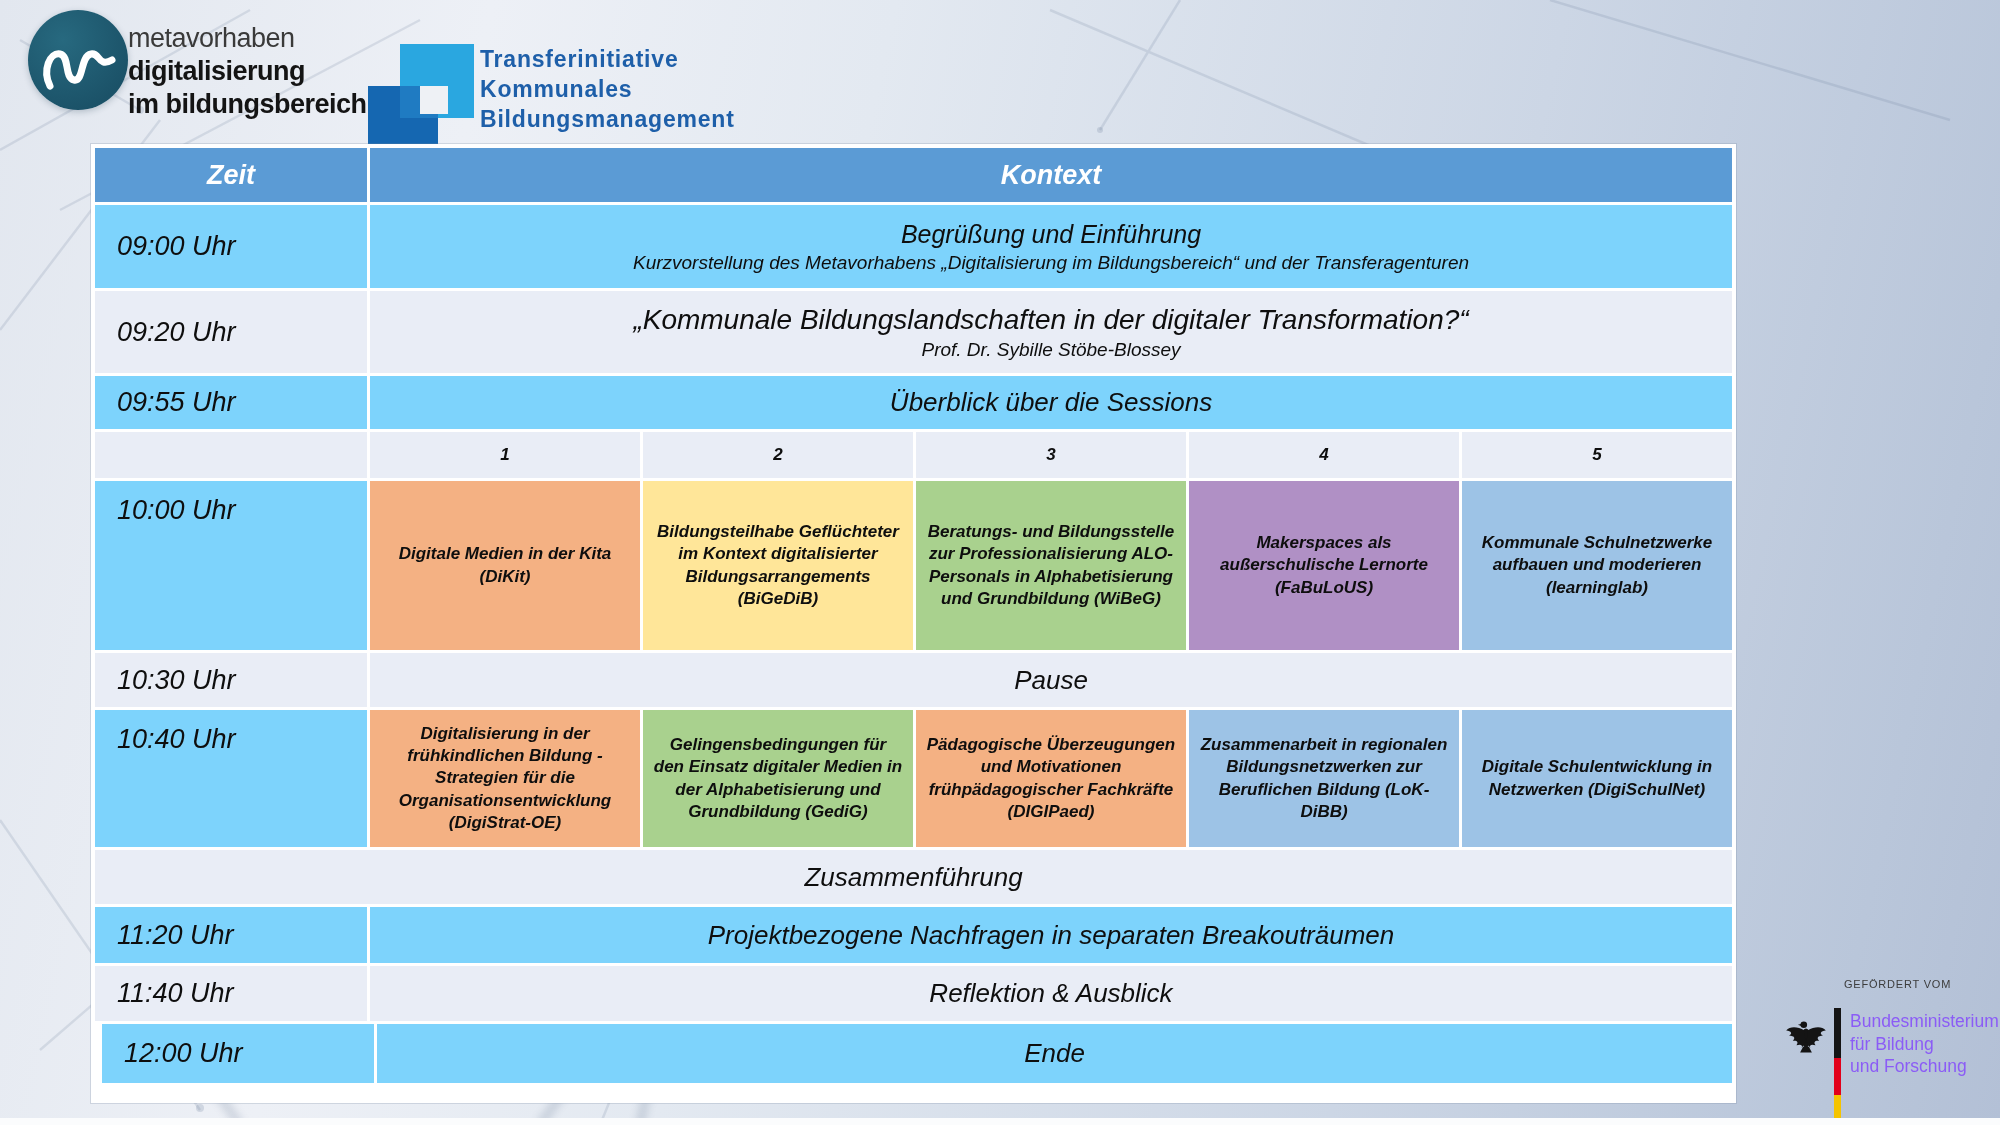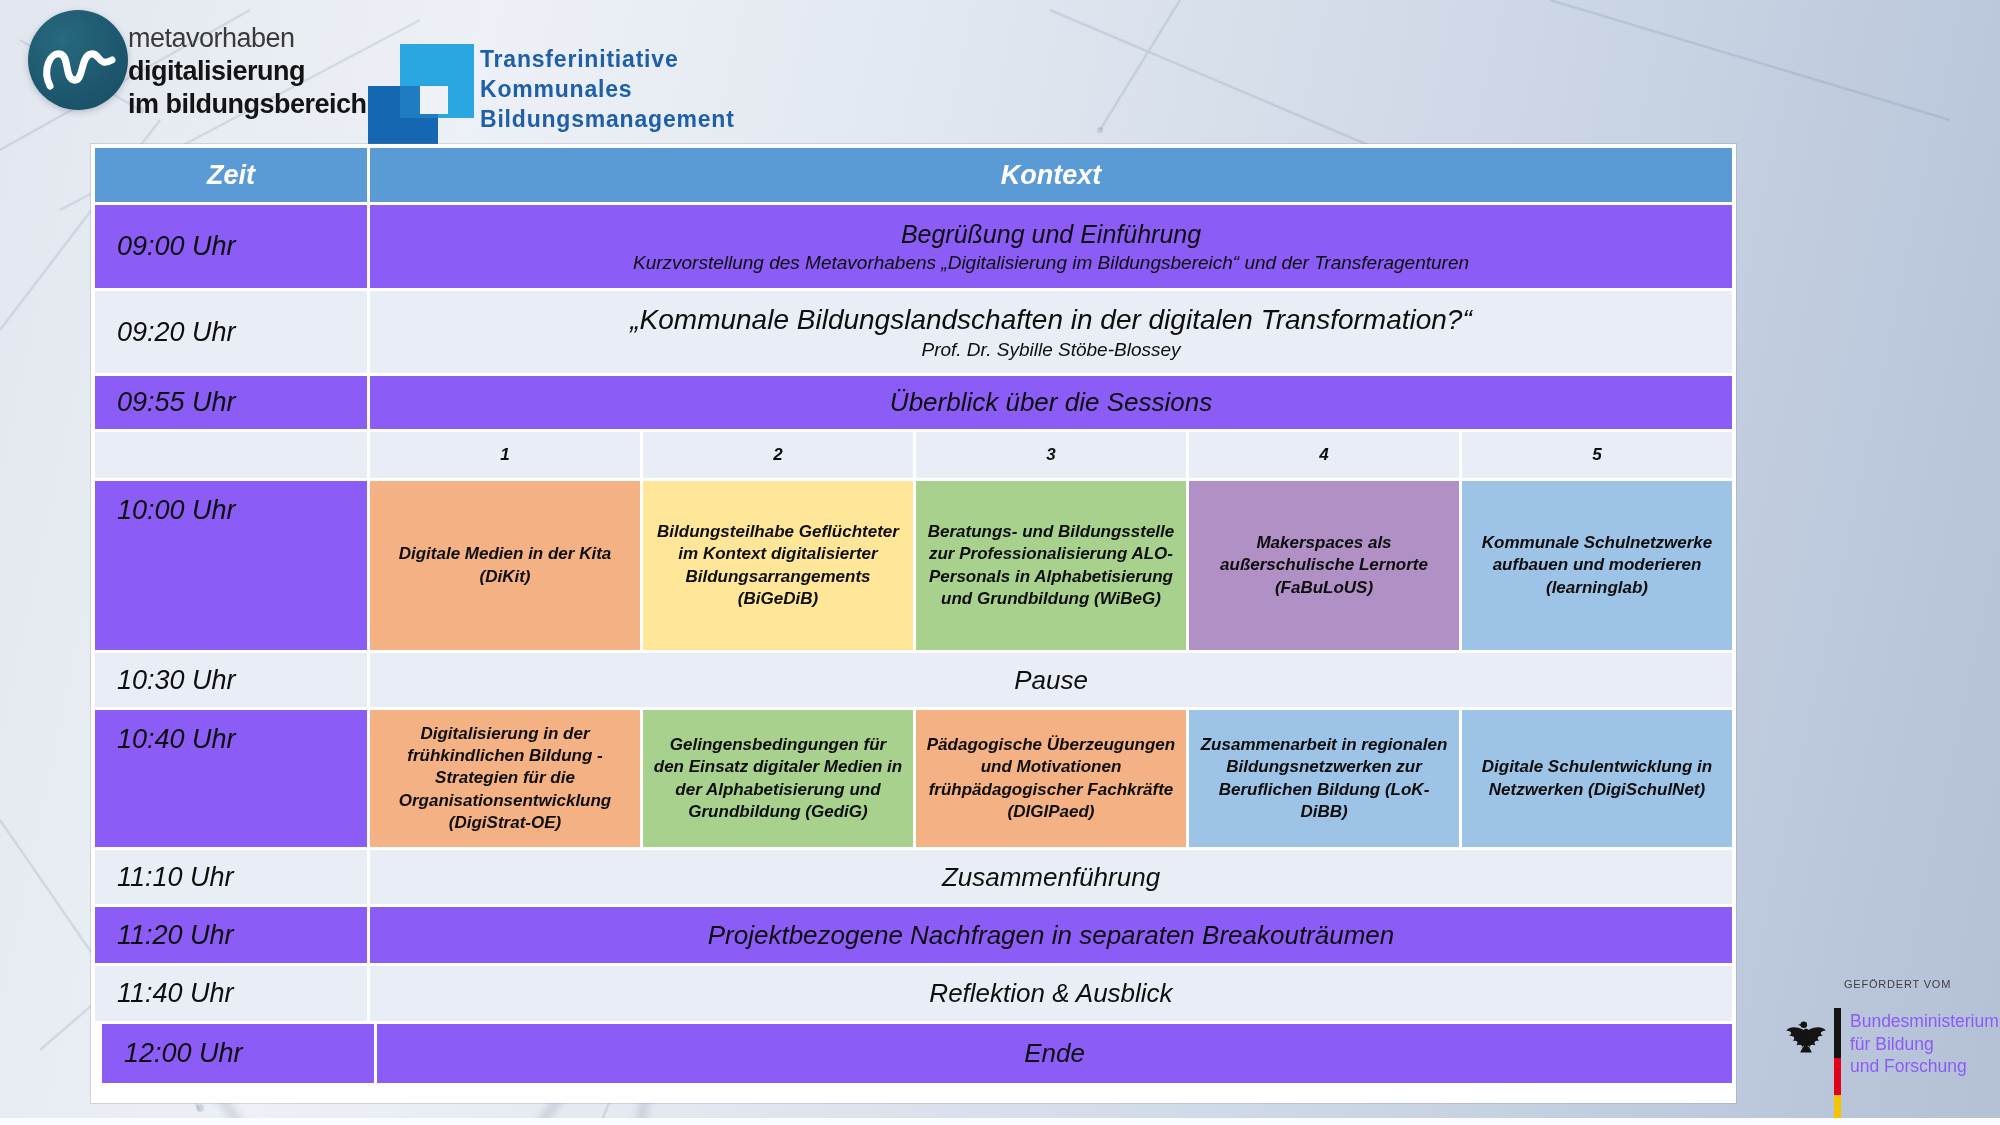--- a/index.html
+++ b/index.html
@@ -28,21 +28,21 @@
   
   .agenda{position:absolute;left:91px;top:144px;width:1637px;z-index:2;
     background:#fff;padding:4px;box-shadow:0 0 0 1px rgba(120,135,160,.25);}
   .trow{display:flex;gap:3px;margin-bottom:3px;}
   .trow:last-child{margin-bottom:16px;padding-left:7px;}
   .cell{box-sizing:border-box;display:flex;flex-direction:column;justify-content:center;color:#0e0e0e;font-style:italic;}
   .time{flex:0 0 272px;align-items:flex-start;padding-left:22px;font-size:27px;}
   .time.top{justify-content:flex-start;padding-top:14px;}
   .content{flex:1 1 auto;align-items:center;text-align:center;}
   .hdr{background:#5b9bd5;color:#fff;font-weight:700;font-size:27px;align-items:center;padding-left:0;justify-content:center;text-align:center;}
-  .dark{background:#8b5cf6;}
+  .dark{background:#7dd3fc;}
   .light{background:#e9edf6;}
   .title-md{font-size:25px;}
   .title-lg{font-size:28px;}
   .title-line{font-size:26px;}
   .subtitle{font-size:19px;margin-top:3px;}
   .sess{flex:0 0 270px;align-items:center;justify-content:center;text-align:center;
     font-weight:700;font-size:17px;line-height:1.3;padding:6px 10px;}
   .numcell{flex:0 0 270px;align-items:center;justify-content:center;text-align:center;font-weight:700;font-size:17px;background:#e9edf6;}
 
   
@@ -127,21 +127,21 @@
     <div class="cell time dark">09:00 Uhr</div>
     <div class="cell content dark">
       <div class="title-md">Begrüßung und Einführung</div>
       <div class="subtitle">Kurzvorstellung des Metavorhabens „Digitalisierung im Bildungsbereich“ und der Transferagenturen</div>
     </div>
   </div>
 
   <div class="trow" style="height:82px">
     <div class="cell time light">09:20 Uhr</div>
     <div class="cell content light">
-      <div class="title-lg">„Kommunale Bildungslandschaften in der digitalen Transformation?“</div>
+      <div class="title-lg">„Kommunale Bildungslandschaften in der digitaler Transformation?“</div>
       <div class="subtitle">Prof. Dr. Sybille Stöbe-Blossey</div>
     </div>
   </div>
 
   <div class="trow" style="height:53px">
     <div class="cell time dark">09:55 Uhr</div>
     <div class="cell content dark">
       <div class="title-line">Überblick über die Sessions</div>
     </div>
   </div>
@@ -174,21 +174,20 @@
   <div class="trow" style="height:137px">
     <div class="cell time top dark">10:40 Uhr</div>
     <div class="cell sess" style="background-color: rgb(244, 177, 131);">Digitalisierung in der frühkindlichen Bildung - Strategien für die Organisationsentwicklung (DigiStrat-OE)</div>
     <div class="cell sess" style="background-color: rgb(169, 209, 142);">Gelingensbedingungen für den Einsatz digitaler Medien in der Alphabetisierung und Grundbildung (GediG)</div>
     <div class="cell sess" style="background-color: rgb(244, 177, 131);">Pädagogische Überzeugungen und Motivationen frühpädagogischer Fachkräfte (DIGIPaed)</div>
     <div class="cell sess" style="background-color: rgb(157, 195, 230);">Zusammenarbeit in regionalen Bildungsnetzwerken zur Beruflichen Bildung (LoK-DiBB)</div>
     <div class="cell sess" style="background-color: rgb(157, 195, 230);">Digitale Schulentwicklung in Netzwerken (DigiSchulNet)</div>
   </div>
 
   <div class="trow" style="height:54px">
-    <div class="cell time light">11:10 Uhr</div>
     <div class="cell content light">
       <div class="title-line">Zusammenführung</div>
     </div>
   </div>
 
   <div class="trow" style="height:56px">
     <div class="cell time dark">11:20 Uhr</div>
     <div class="cell content dark">
       <div class="title-line">Projektbezogene Nachfragen in separaten Breakouträumen</div>
     </div>

